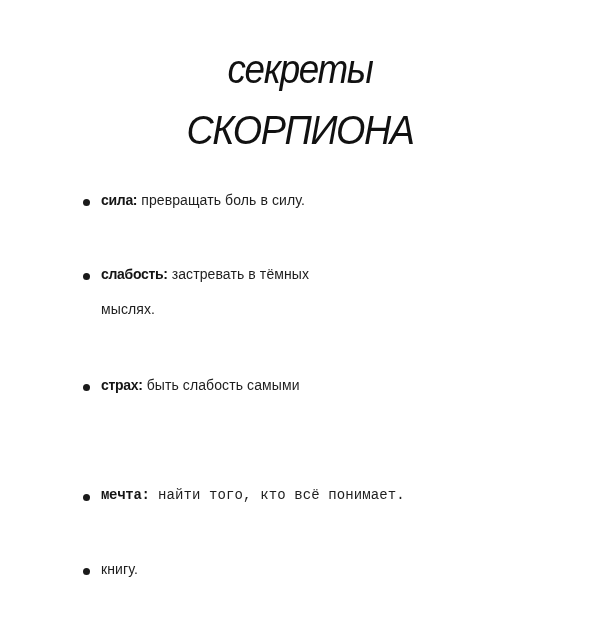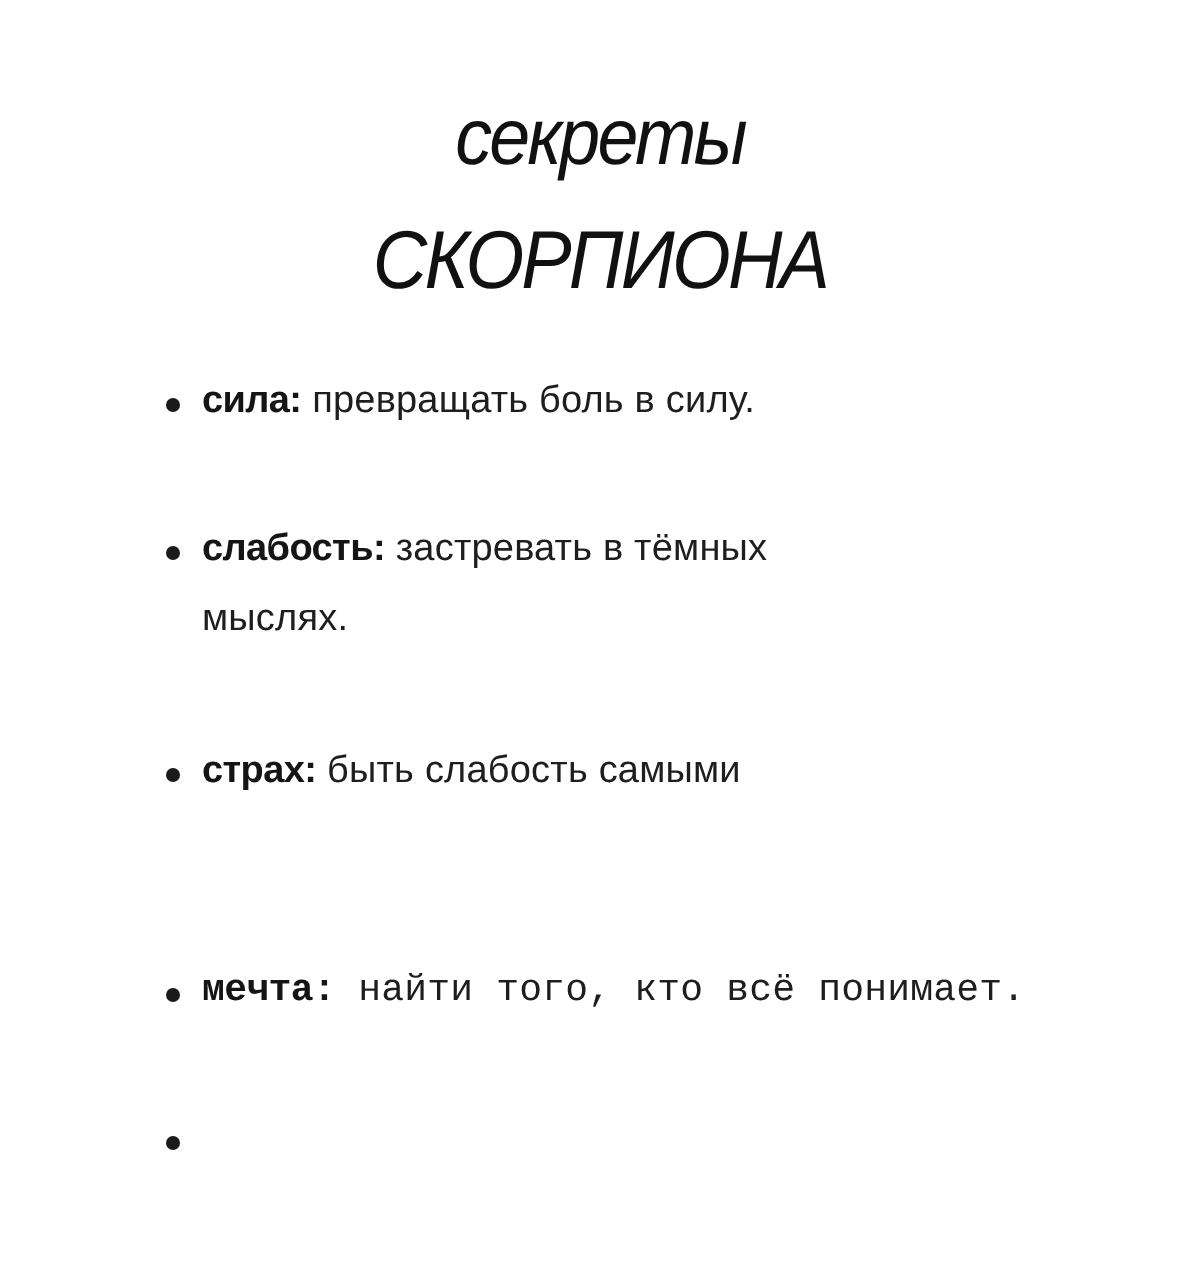--- a/index.html
+++ b/index.html
@@ -52,21 +52,21 @@
       top: 0;
       width: 600px;
       margin: 0;
       padding: 0;
       list-style: none;
     }
     .item {
       position: absolute;
       left: 101px;
       width: 470px;
-      font-size: 19px;
+      font-size: 14px;
       line-height: 35px;
       color: #1e1e1e;
       white-space: nowrap;
     }
     .item .bullet {
       position: absolute;
       left: -18px;
       top: 0;
       width: 8px;
       height: 35px;
@@ -120,14 +120,15 @@
   <li class="item item-3">
     <span class="bullet"></span>
     <span class="line"><span class="key">страх:</span><span class="val"> быть слабость самыми</span></span>
   </li>
   <li class="item item-4">
     <span class="bullet"></span>
     <span class="line"><span class="key">мечта:</span><span class="val"> найти того, кто всё понимает.</span></span>
   </li>
   <li class="item item-5">
     <span class="bullet"></span>
+    <span class="line val">книгу.</span>
   </li>
 </ul>
 
 </body></html>

